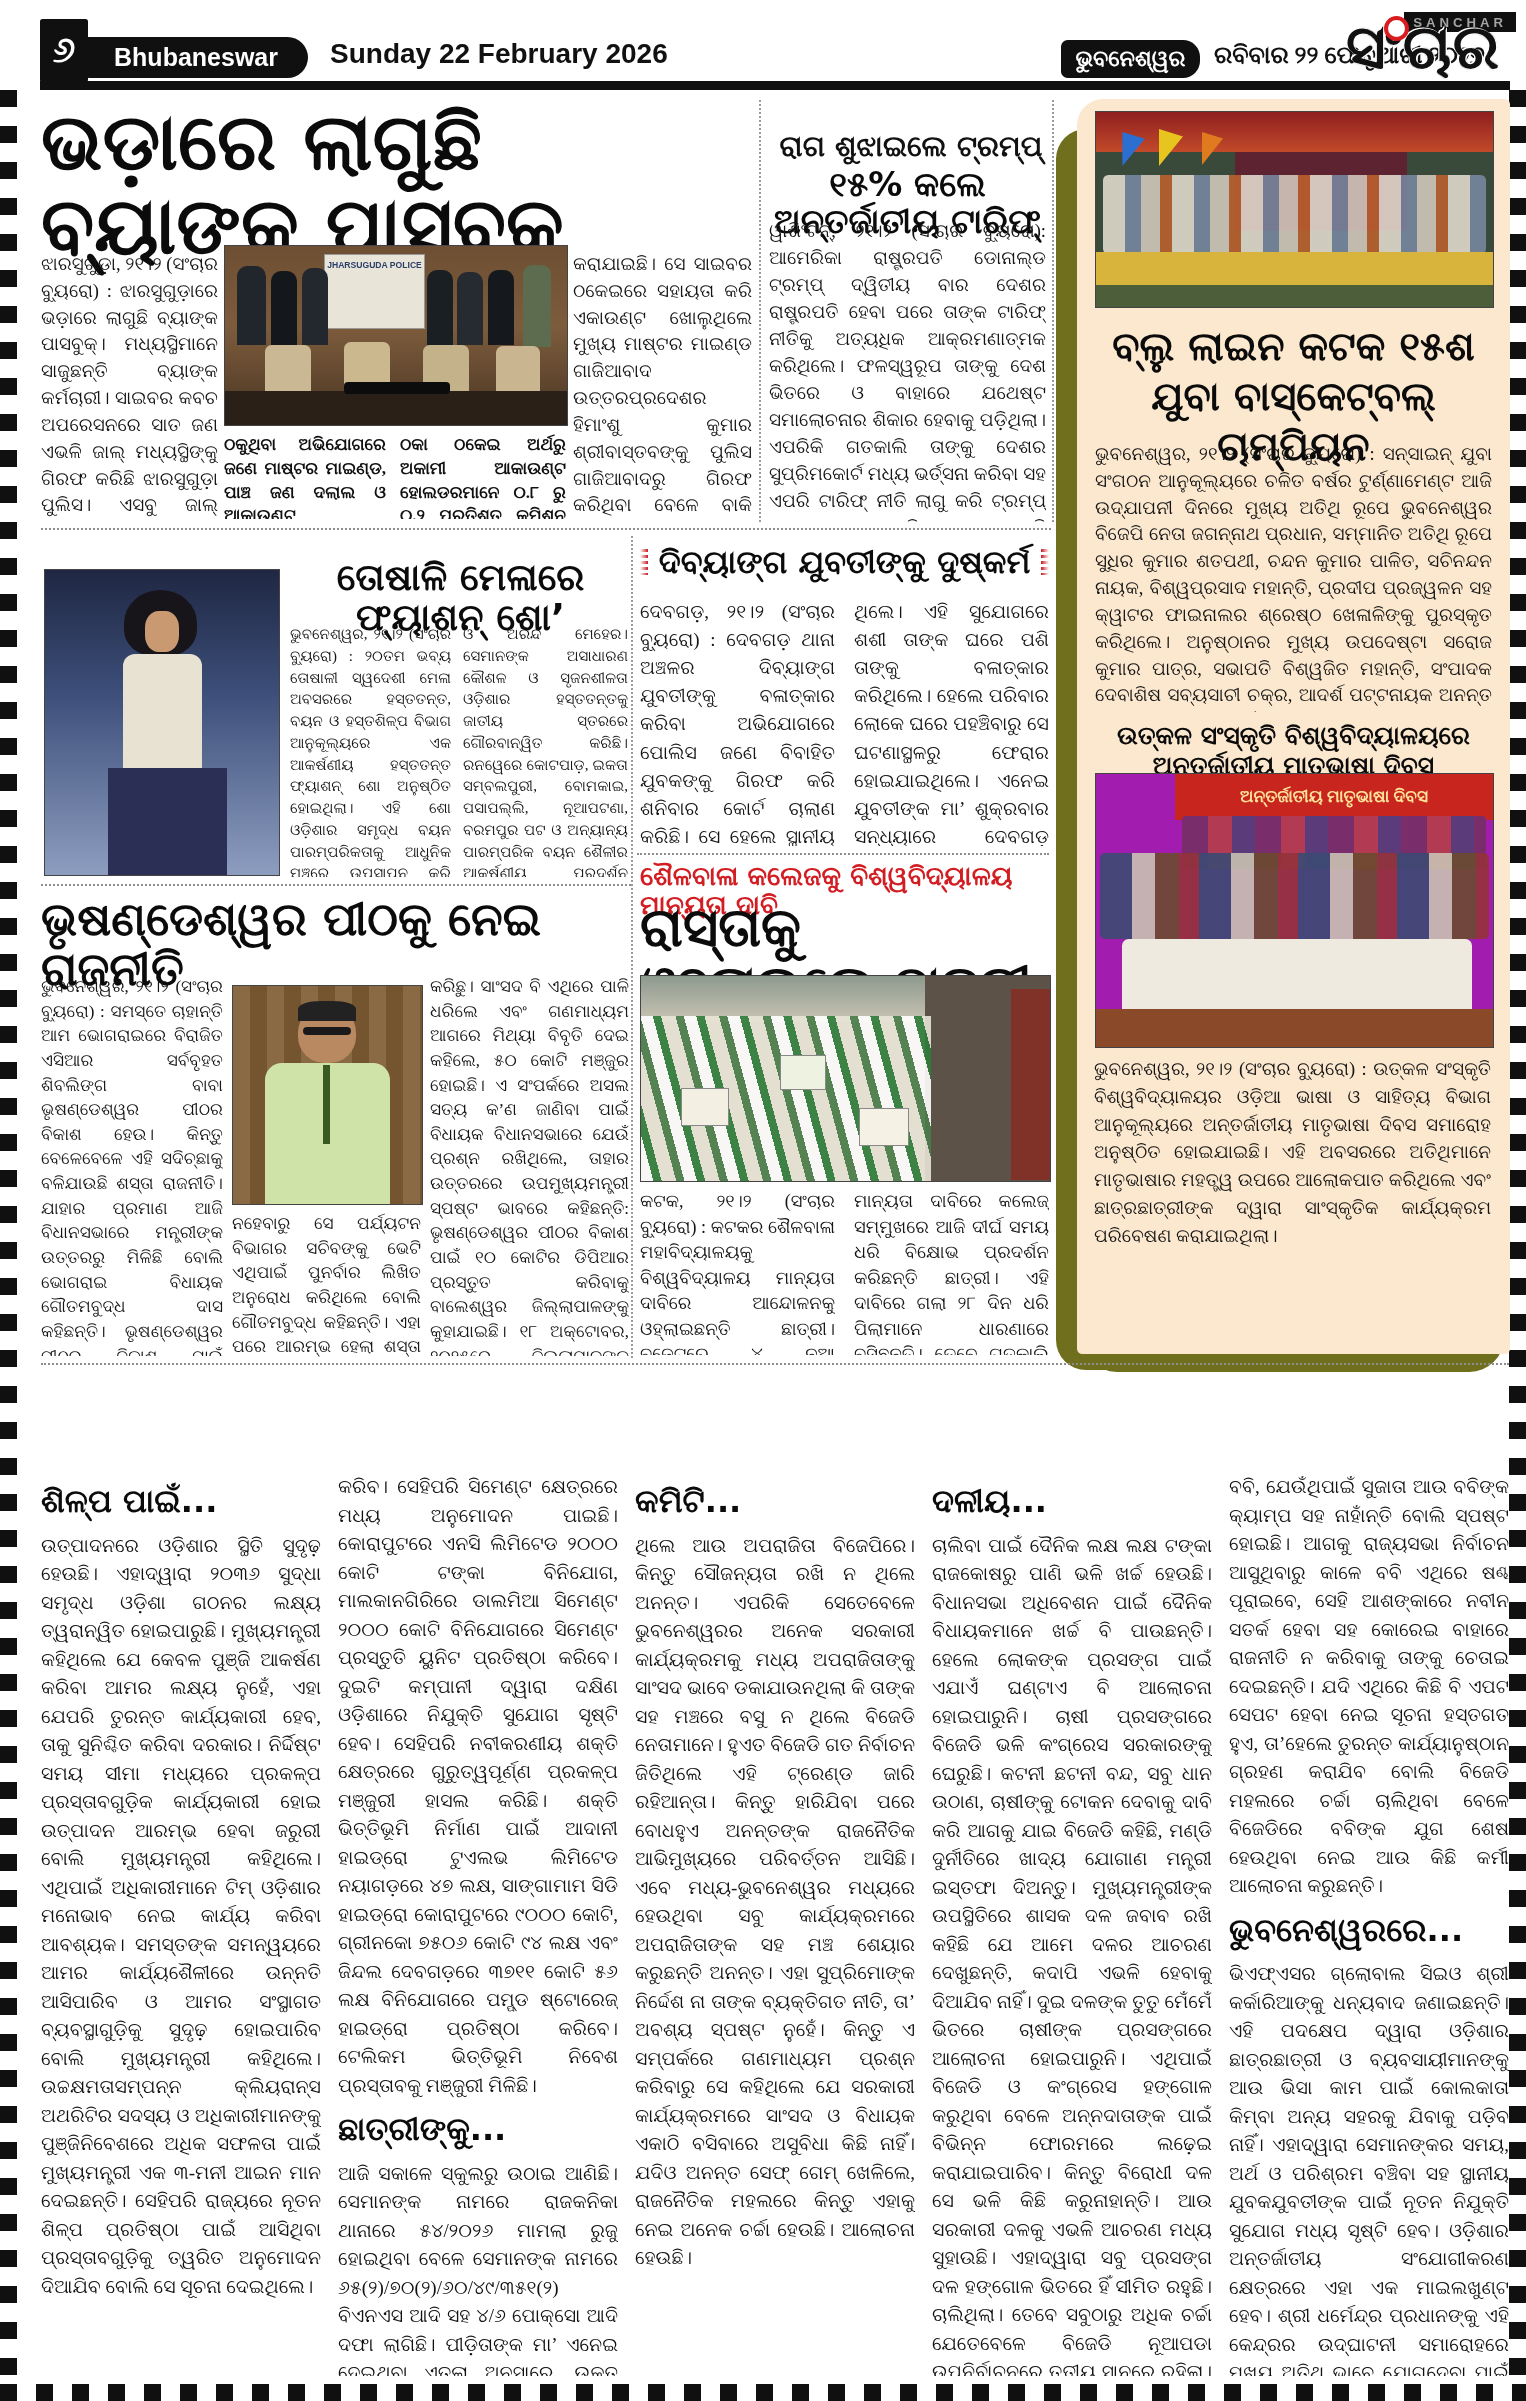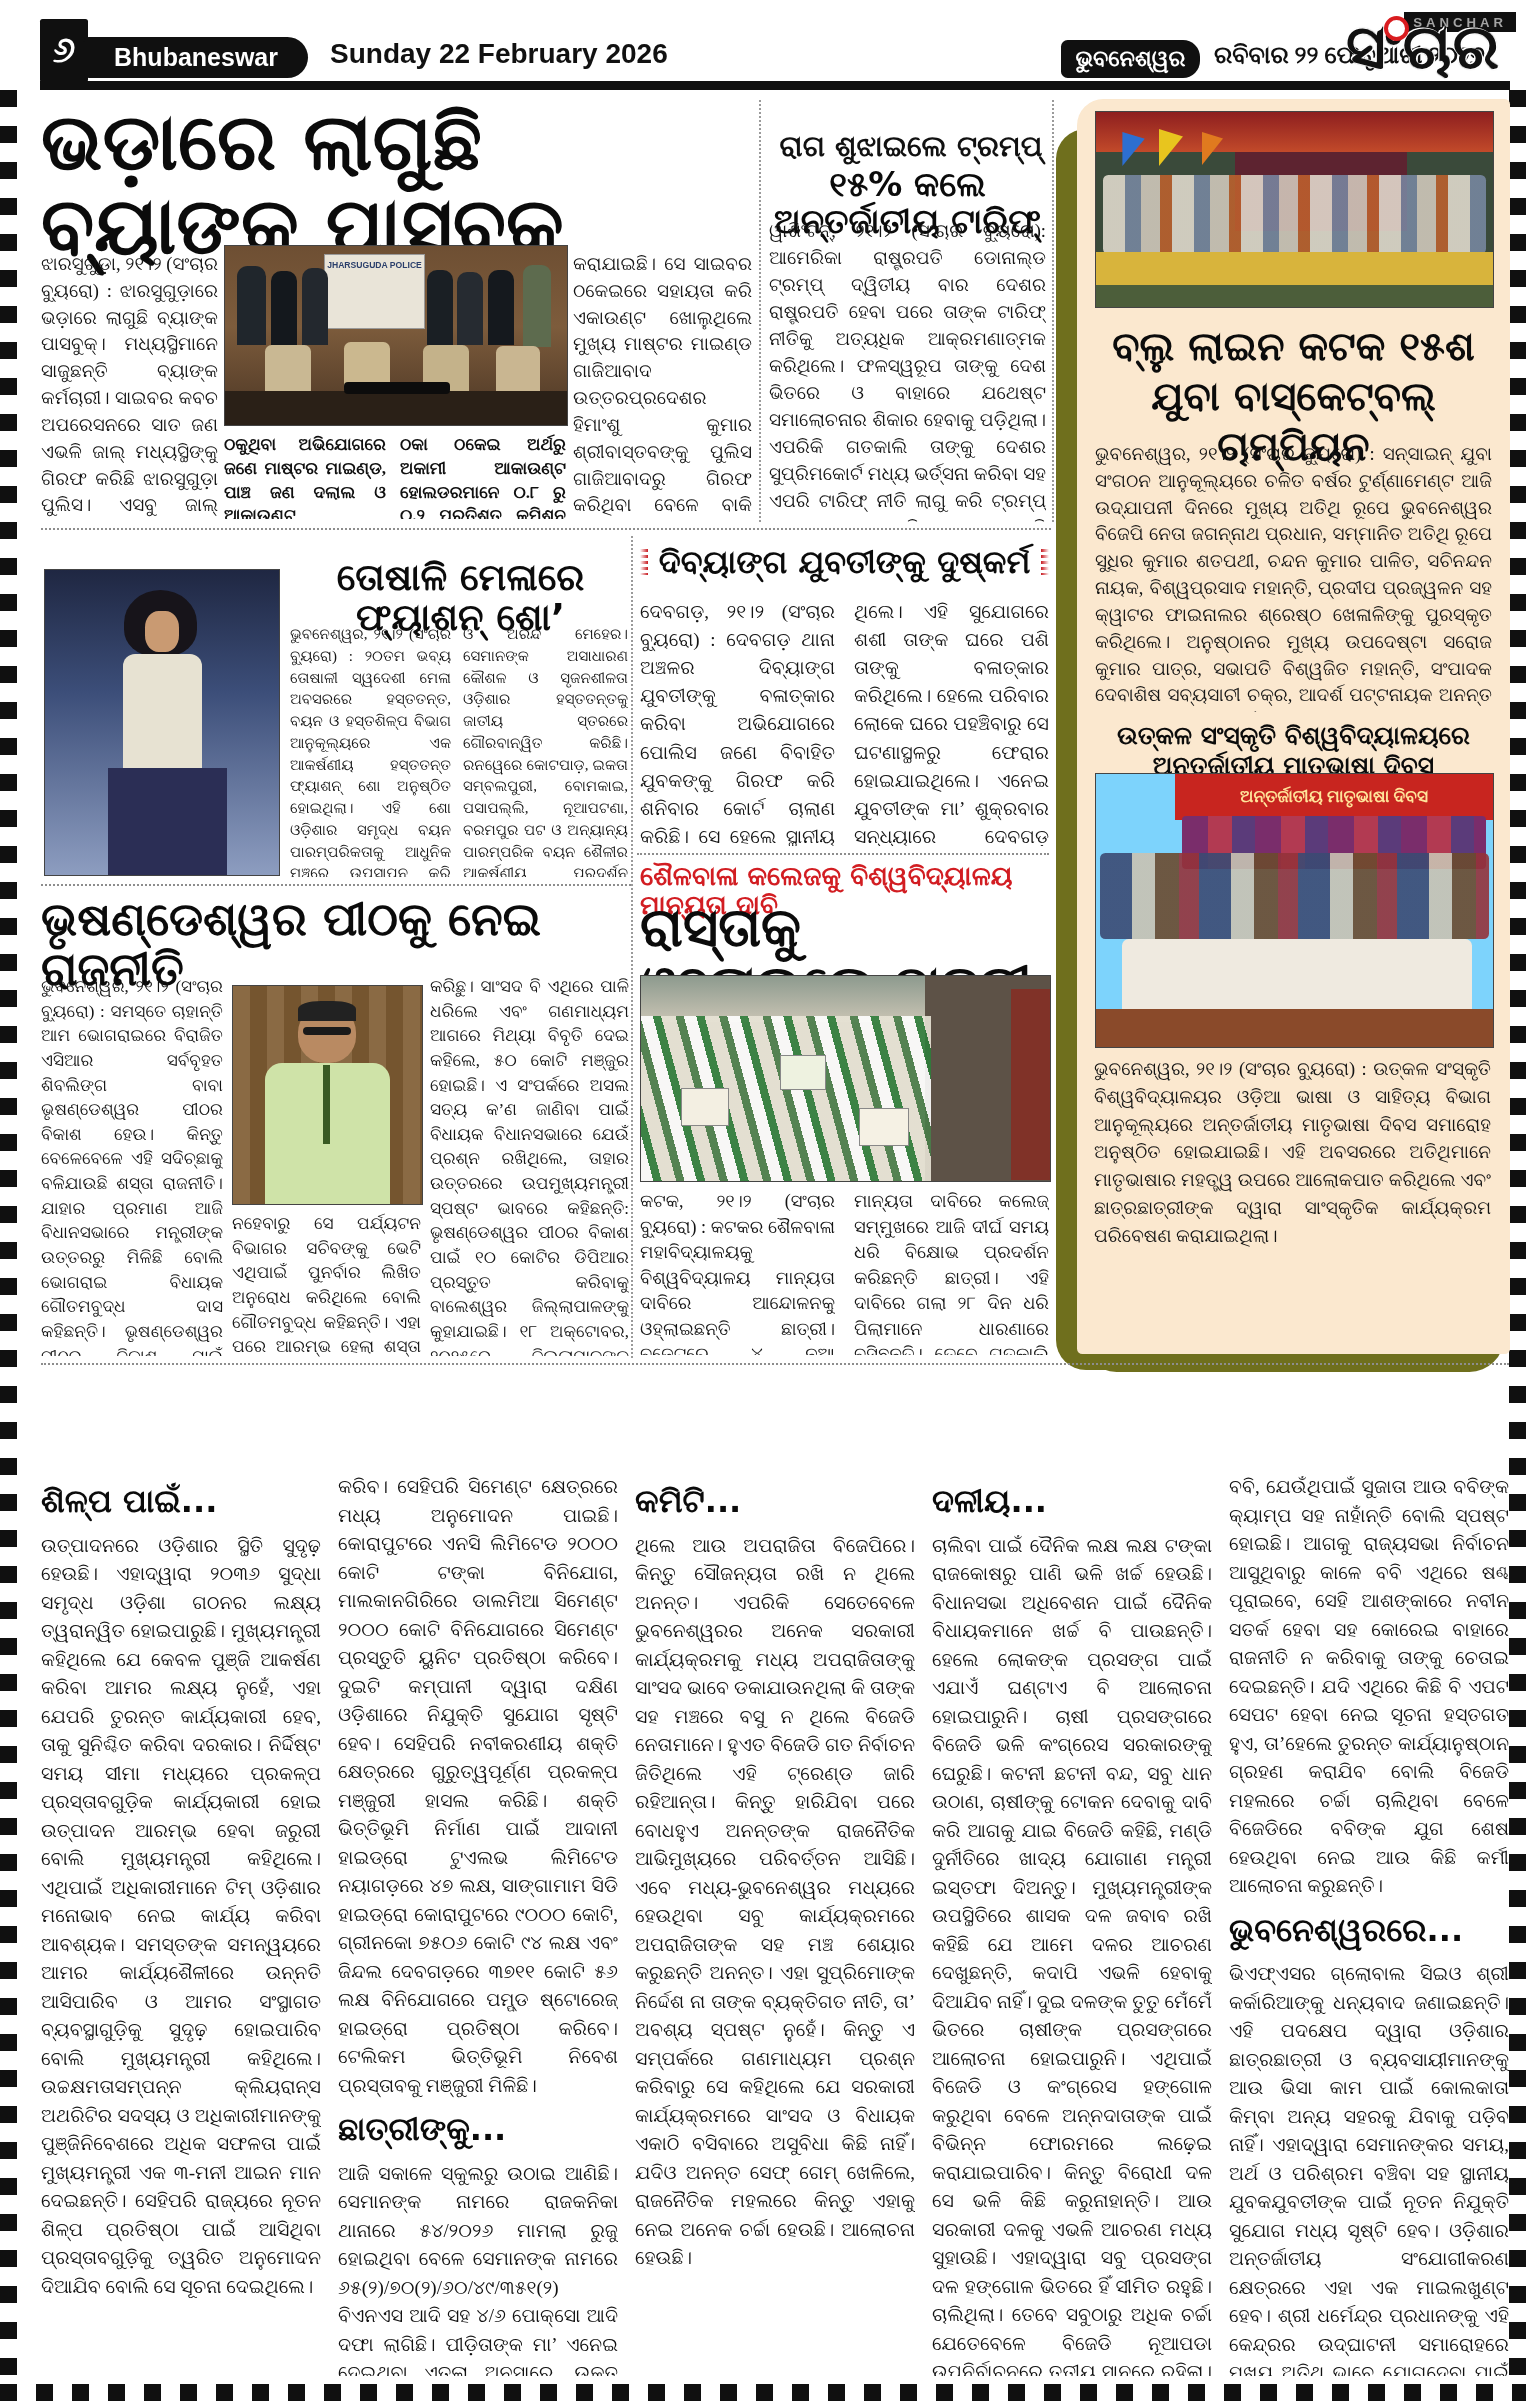--- a/index.html
+++ b/index.html
@@ -142,21 +142,21 @@
   <div class="hl" style="left:1095px;top:321px;width:397px;font-size:40px;text-align:center;line-height:1.25;">
     <div>ବ୍ଲୁ ଲାଇନ କଟକ ୧୫ଶ</div>
     <div>ଯୁବା ବାସ୍କେଟ୍‌ବଲ୍ ଚାମ୍ପିୟନ</div>
   </div>
   <div class="body" style="left:1095px;top:441px;width:397px;height:271px;font-size:18.5px;line-height:1.45;">
     <b>ଭୁବନେଶ୍ୱର, ୨୧।୨ (ସଂଚାର ବ୍ୟୁରୋ) :</b> <span>ସନ୍‌ସାଇନ୍ ଯୁବା ସଂଗଠନ ଆନୁକୂଲ୍ୟରେ ଚଳିତ ବର୍ଷର ଟୁର୍ଣ୍ଣାମେଣ୍ଟ ଆଜି ଉଦ୍‌ଯାପନୀ ଦିନରେ ମୁଖ୍ୟ ଅତିଥି ରୂପେ ଭୁବନେଶ୍ୱର ବିଜେପି ନେତା ଜଗନ୍ନାଥ ପ୍ରଧାନ, ସମ୍ମାନିତ ଅତିଥି ରୂପେ ସୁଧିର କୁମାର ଶତପଥୀ, ଚନ୍ଦନ କୁମାର ପାଳିତ, ସଚିନନ୍ଦନ ନାୟକ, ବିଶ୍ୱପ୍ରସାଦ ମହାନ୍ତି, ପ୍ରଦୀପ ପ୍ରଜ୍ୱଳନ ସହ କ୍ୱାଟର ଫାଇନାଲର ଶ୍ରେଷ୍ଠ ଖେଳାଳିଙ୍କୁ ପୁରସ୍କୃତ କରିଥିଲେ। ଅନୁଷ୍ଠାନର ମୁଖ୍ୟ ଉପଦେଷ୍ଟା ସରୋଜ କୁମାର ପାତ୍ର, ସଭାପତି ବିଶ୍ୱଜିତ ମହାନ୍ତି, ସଂପାଦକ ଦେବାଶିଷ ସବ୍ୟସାଚୀ ଚକ୍ର, ଆଦର୍ଶ ପଟ୍ଟନାୟକ ଅନନ୍ତ କିଶୋର ସାମଲ, ପୂର୍ବତନ ଅଧିନାୟକ ସୟଦ ଜମିୟୀରୁ ରହମାନ, ଚିତ୍ତରଞ୍ଜନ ପ୍ରଧାନ, ପ୍ରଶାନ୍ତ ବେହେରା, ମିଥୁନ ବିଷୋୟୀ, ଅଭିଜିତ ମହାପାତ୍ର, ମୁକେଶ କୈର, ଅଚ୍ୟୁତ ବେହେରା ଉପସ୍ଥିତ ଥିଲେ। ଶେଷରେ ଚାମ୍ପିୟାନ ବ୍ଲୁ ଲାଇନ ଚାମ୍ପିୟାନ ଟ୍ରଫି ସହ ନଗଦ ୩୦୦୦୦ ଟଙ୍କା, ରନରର୍ସଅପ ପୁରୀ ଟ୍ରଫି ସହ ନଗଦ ୨୦୦୦୦ ହଜାର ଓ ସେକେଣ୍ଡ ରନରର୍ସଅପ ଭାବେ ପଶ୍ଚିମବଙ୍ଗ ମେଟ୍ରୋ ରେଲୱେ ଟ୍ରଫି ସହ ନଗଦ ୧୦୦୦୦ ଟଙ୍କା, ମ୍ୟାନ ଅଫ ମ୍ୟାଚ୍ ସାୟାଦ ଖାନ, ଟୁର୍ଣ୍ଣାମେଣ୍ଟର ବେଷ୍ଟ ପ୍ଲେୟାର ରାହୁଲ ପୁରସ୍କୃତ ହୋଇଥିଲେ, ଦୁଇ ବିଶିଷ୍ଟ ଖେଳାଳି ମାନ୍ୟତା ସିଂହ ଓ ଶ୍ରୀକାନ୍ତ ଖୁଣ୍ଟିଆଙ୍କୁ ସମ୍ମାନିତ କରାଯାଇଥିଲା। ଶେଷରେ ଉପଦେଷ୍ଟା ସରୋଜ ପାତ୍ର ସମସ୍ତଙ୍କୁ ଧନ୍ୟବାଦ ଦେଇଥିଲେ।</span>
   </div>
 
   <div class="hl" style="left:1095px;top:721px;width:397px;font-size:25px;text-align:center;line-height:1.2;"><span>ଉତ୍କଳ ସଂସ୍କୃତି ବିଶ୍ୱବିଦ୍ୟାଳୟରେ ଅନ୍ତର୍ଜାତୀୟ ମାତୃଭାଷା ଦିବସ</span></div>
 
-  <div class="photo" style="left:1095px;top:773px;width:397px;height:273px;background:#7dd3fc;">
+  <div class="photo" style="left:1095px;top:773px;width:397px;height:273px;background:#a21caf;">
     <div class="ph-layer" style="left:79px;top:0;width:318px;height:46px;background:#c8251f;display:flex;align-items:center;justify-content:center;">
       <span style="color:#ffe49a;font-weight:bold;font-size:17px;">ଅନ୍ତର୍ଜାତୀୟ ମାତୃଭାଷା ଦିବସ</span>
     </div>
     <div class="ph-layer" style="left:86px;top:42px;width:304px;height:53px;background:repeating-linear-gradient(90deg,#7a2d6b 0 26.4px,#b23a52 26.4px 50px,#5b3b7a 50px 73px);border-radius:4px;"></div>
     <div class="ph-layer" style="left:4px;top:79px;width:389px;height:86px;background:repeating-linear-gradient(90deg,#3b4a73 0 32px,#c9c2b2 32px 55px,#6b4a2e 55px 79px,#94323a 79px 99px);opacity:.9;border-radius:5.3px;"></div>
     <div class="ph-layer" style="left:26.4px;top:165px;width:350px;height:73px;background:#efeae0;border-radius:6.6px 6.6px 0 0;"></div>
     <div class="ph-layer" style="left:0;top:235px;width:397px;height:38px;background:#8a4a2a;"></div>
   </div>
   <div class="body" style="left:1094px;top:1056px;width:397px;height:284px;font-size:18.5px;line-height:1.5;">
     <b>ଭୁବନେଶ୍ୱର, ୨୧।୨ (ସଂଚାର ବ୍ୟୁରୋ) :</b> <span>ଉତ୍କଳ ସଂସ୍କୃତି ବିଶ୍ୱବିଦ୍ୟାଳୟର ଓଡ଼ିଆ ଭାଷା ଓ ସାହିତ୍ୟ ବିଭାଗ ଆନୁକୂଲ୍ୟରେ ଅନ୍ତର୍ଜାତୀୟ ମାତୃଭାଷା ଦିବସ ସମାରୋହ ଅନୁଷ୍ଠିତ ହୋଇଯାଇଛି। ଏହି ଅବସରରେ ଅତିଥିମାନେ ମାତୃଭାଷାର ମହତ୍ତ୍ୱ ଉପରେ ଆଲୋକପାତ କରିଥିଲେ ଏବଂ ଛାତ୍ରଛାତ୍ରୀଙ୍କ ଦ୍ୱାରା ସାଂସ୍କୃତିକ କାର୍ଯ୍ୟକ୍ରମ ପରିବେଷଣ କରାଯାଇଥିଲା।</span>

